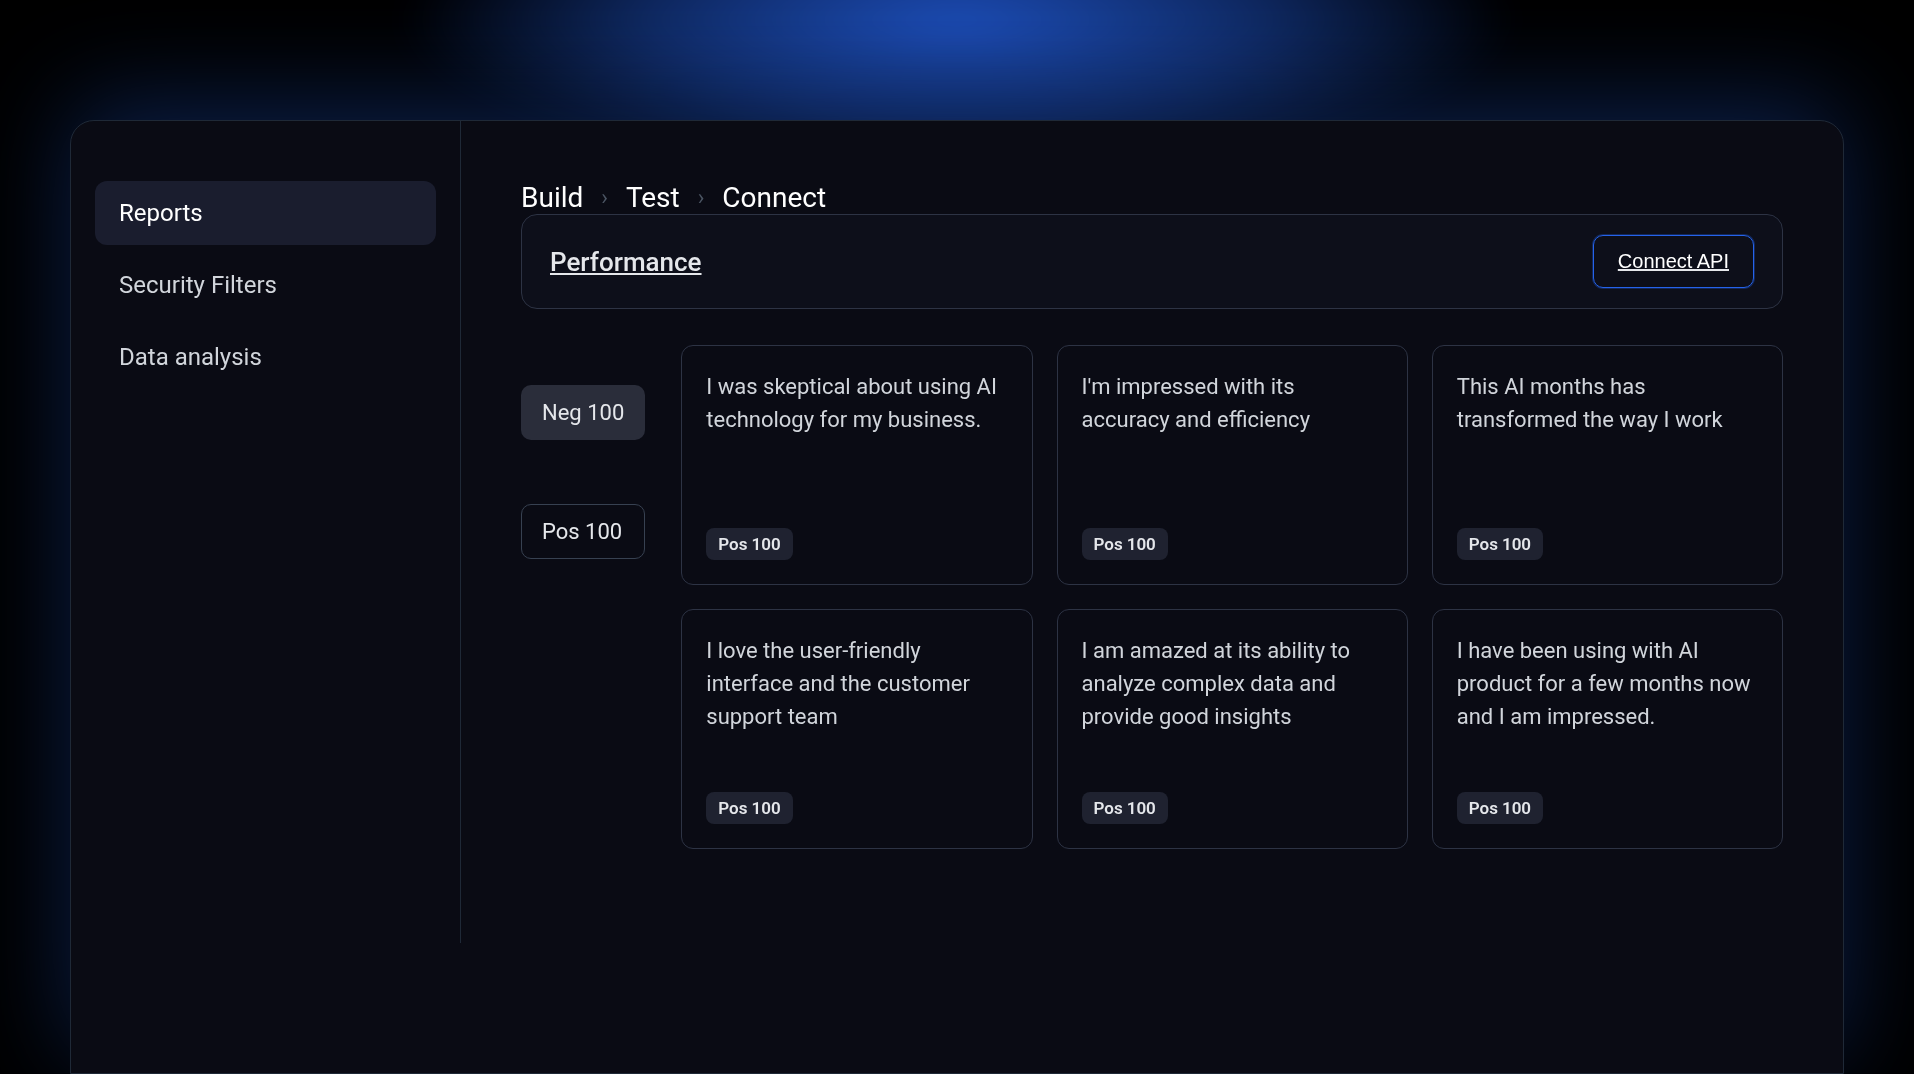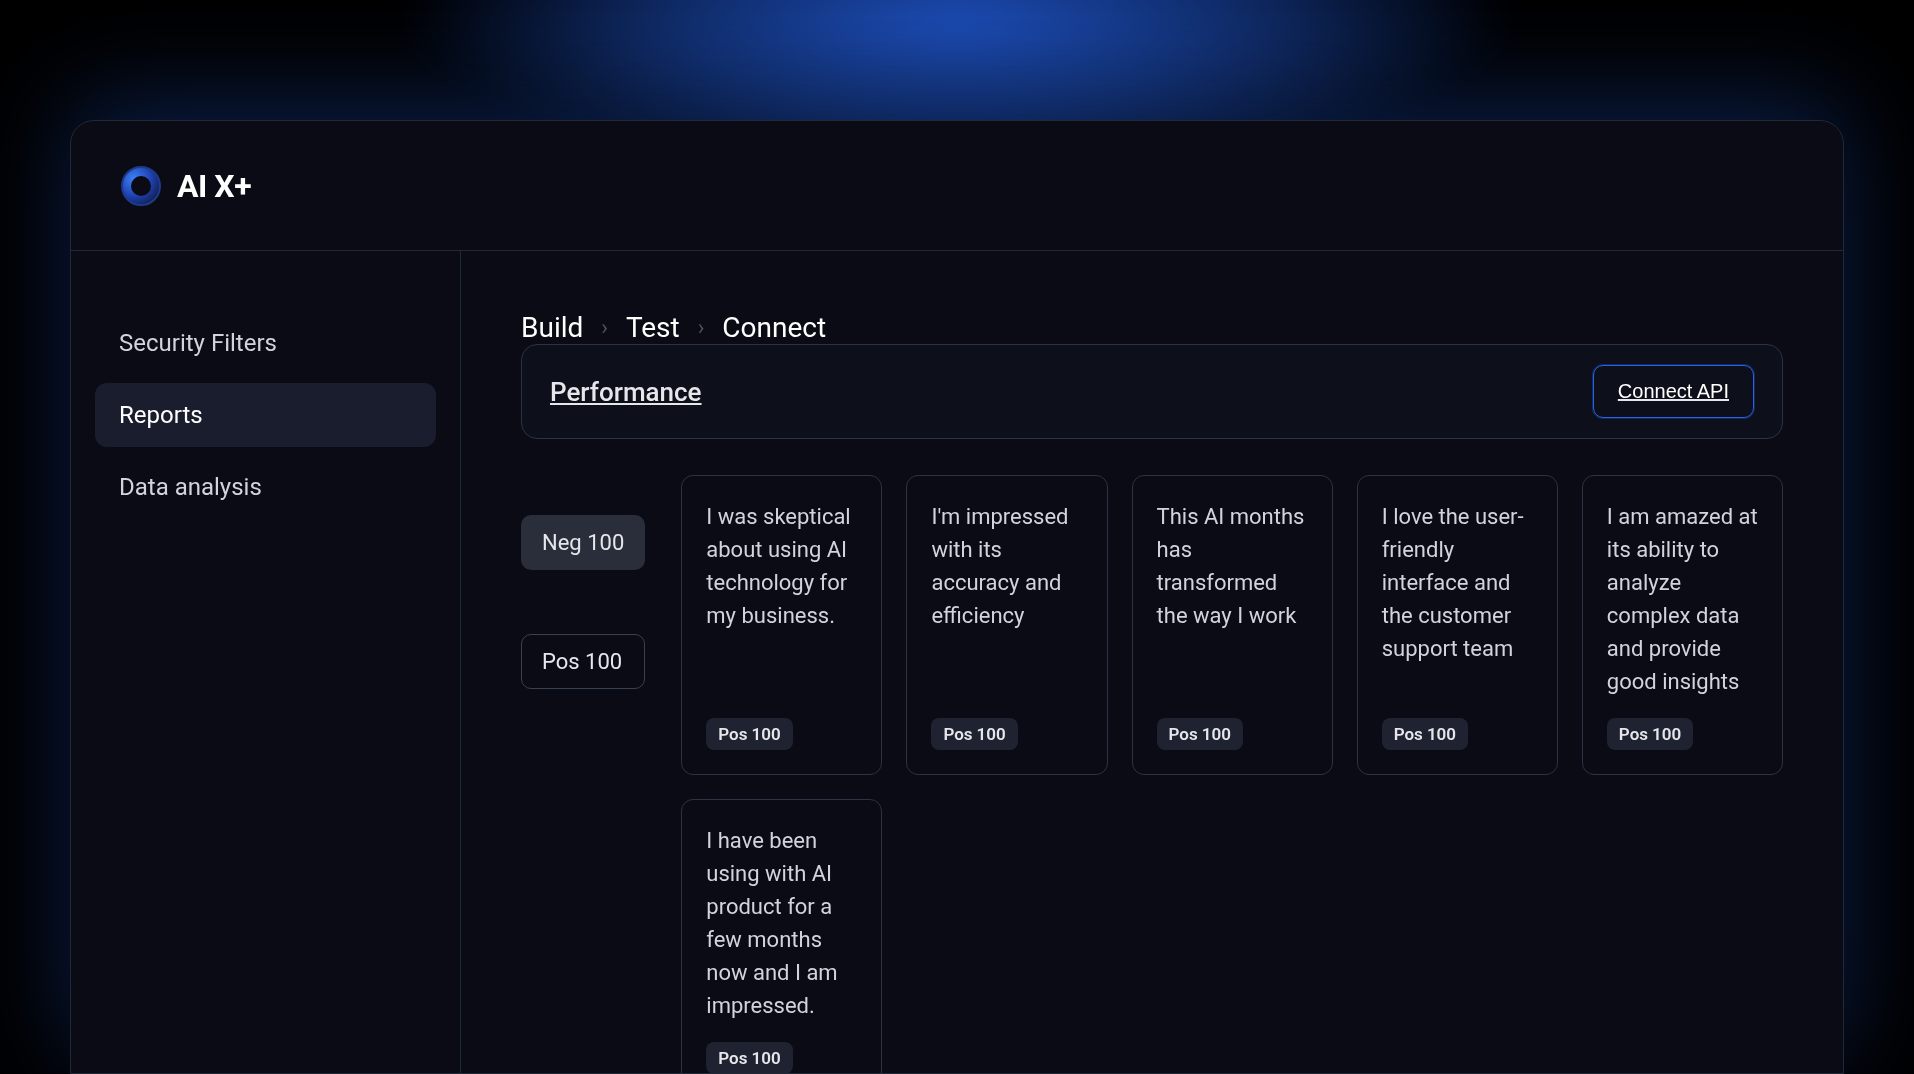--- a/index.html
+++ b/index.html
@@ -165,21 +165,21 @@
       margin-top: 40px;
     }
     .filter-chip.active {
       background: #2a2d3a;
     }
     .filter-chip.outlined {
       border: 1px solid #374151;
     }
     .cards-grid {
       display: grid;
-      grid-template-columns: repeat(5, 1fr);
+      grid-template-columns: repeat(3, 1fr);
       gap: 24px;
       flex: 1;
     }
     .card {
       border: 1px solid #2d3344;
       border-radius: 12px;
       padding: 24px;
       display: flex;
       flex-direction: column;
       justify-content: space-between;
@@ -205,31 +205,25 @@
     .card-tag-label {
       margin-right: 4px;
     }
   </style>
 </head>
 <body>
 
 <div class="glow"></div>
 
 <div class="window">
-  <div class="titlebar">
-    <div class="logo-wrap">
-      <div class="logo-icon"></div>
-      <div class="logo-text">AI X+</div>
-    </div>
-  </div>
 
   <div class="body">
     <div class="sidebar">
+      <div class="sidebar-item active">Reports</div>
       <div class="sidebar-item">Security Filters</div>
-      <div class="sidebar-item active">Reports</div>
       <div class="sidebar-item">Data analysis</div>
     </div>
 
     <div class="main">
       <div class="breadcrumb">
         <span>Build</span>
         <span class="breadcrumb-sep">›</span>
         <span>Test</span>
         <span class="breadcrumb-sep">›</span>
         <span>Connect</span>

